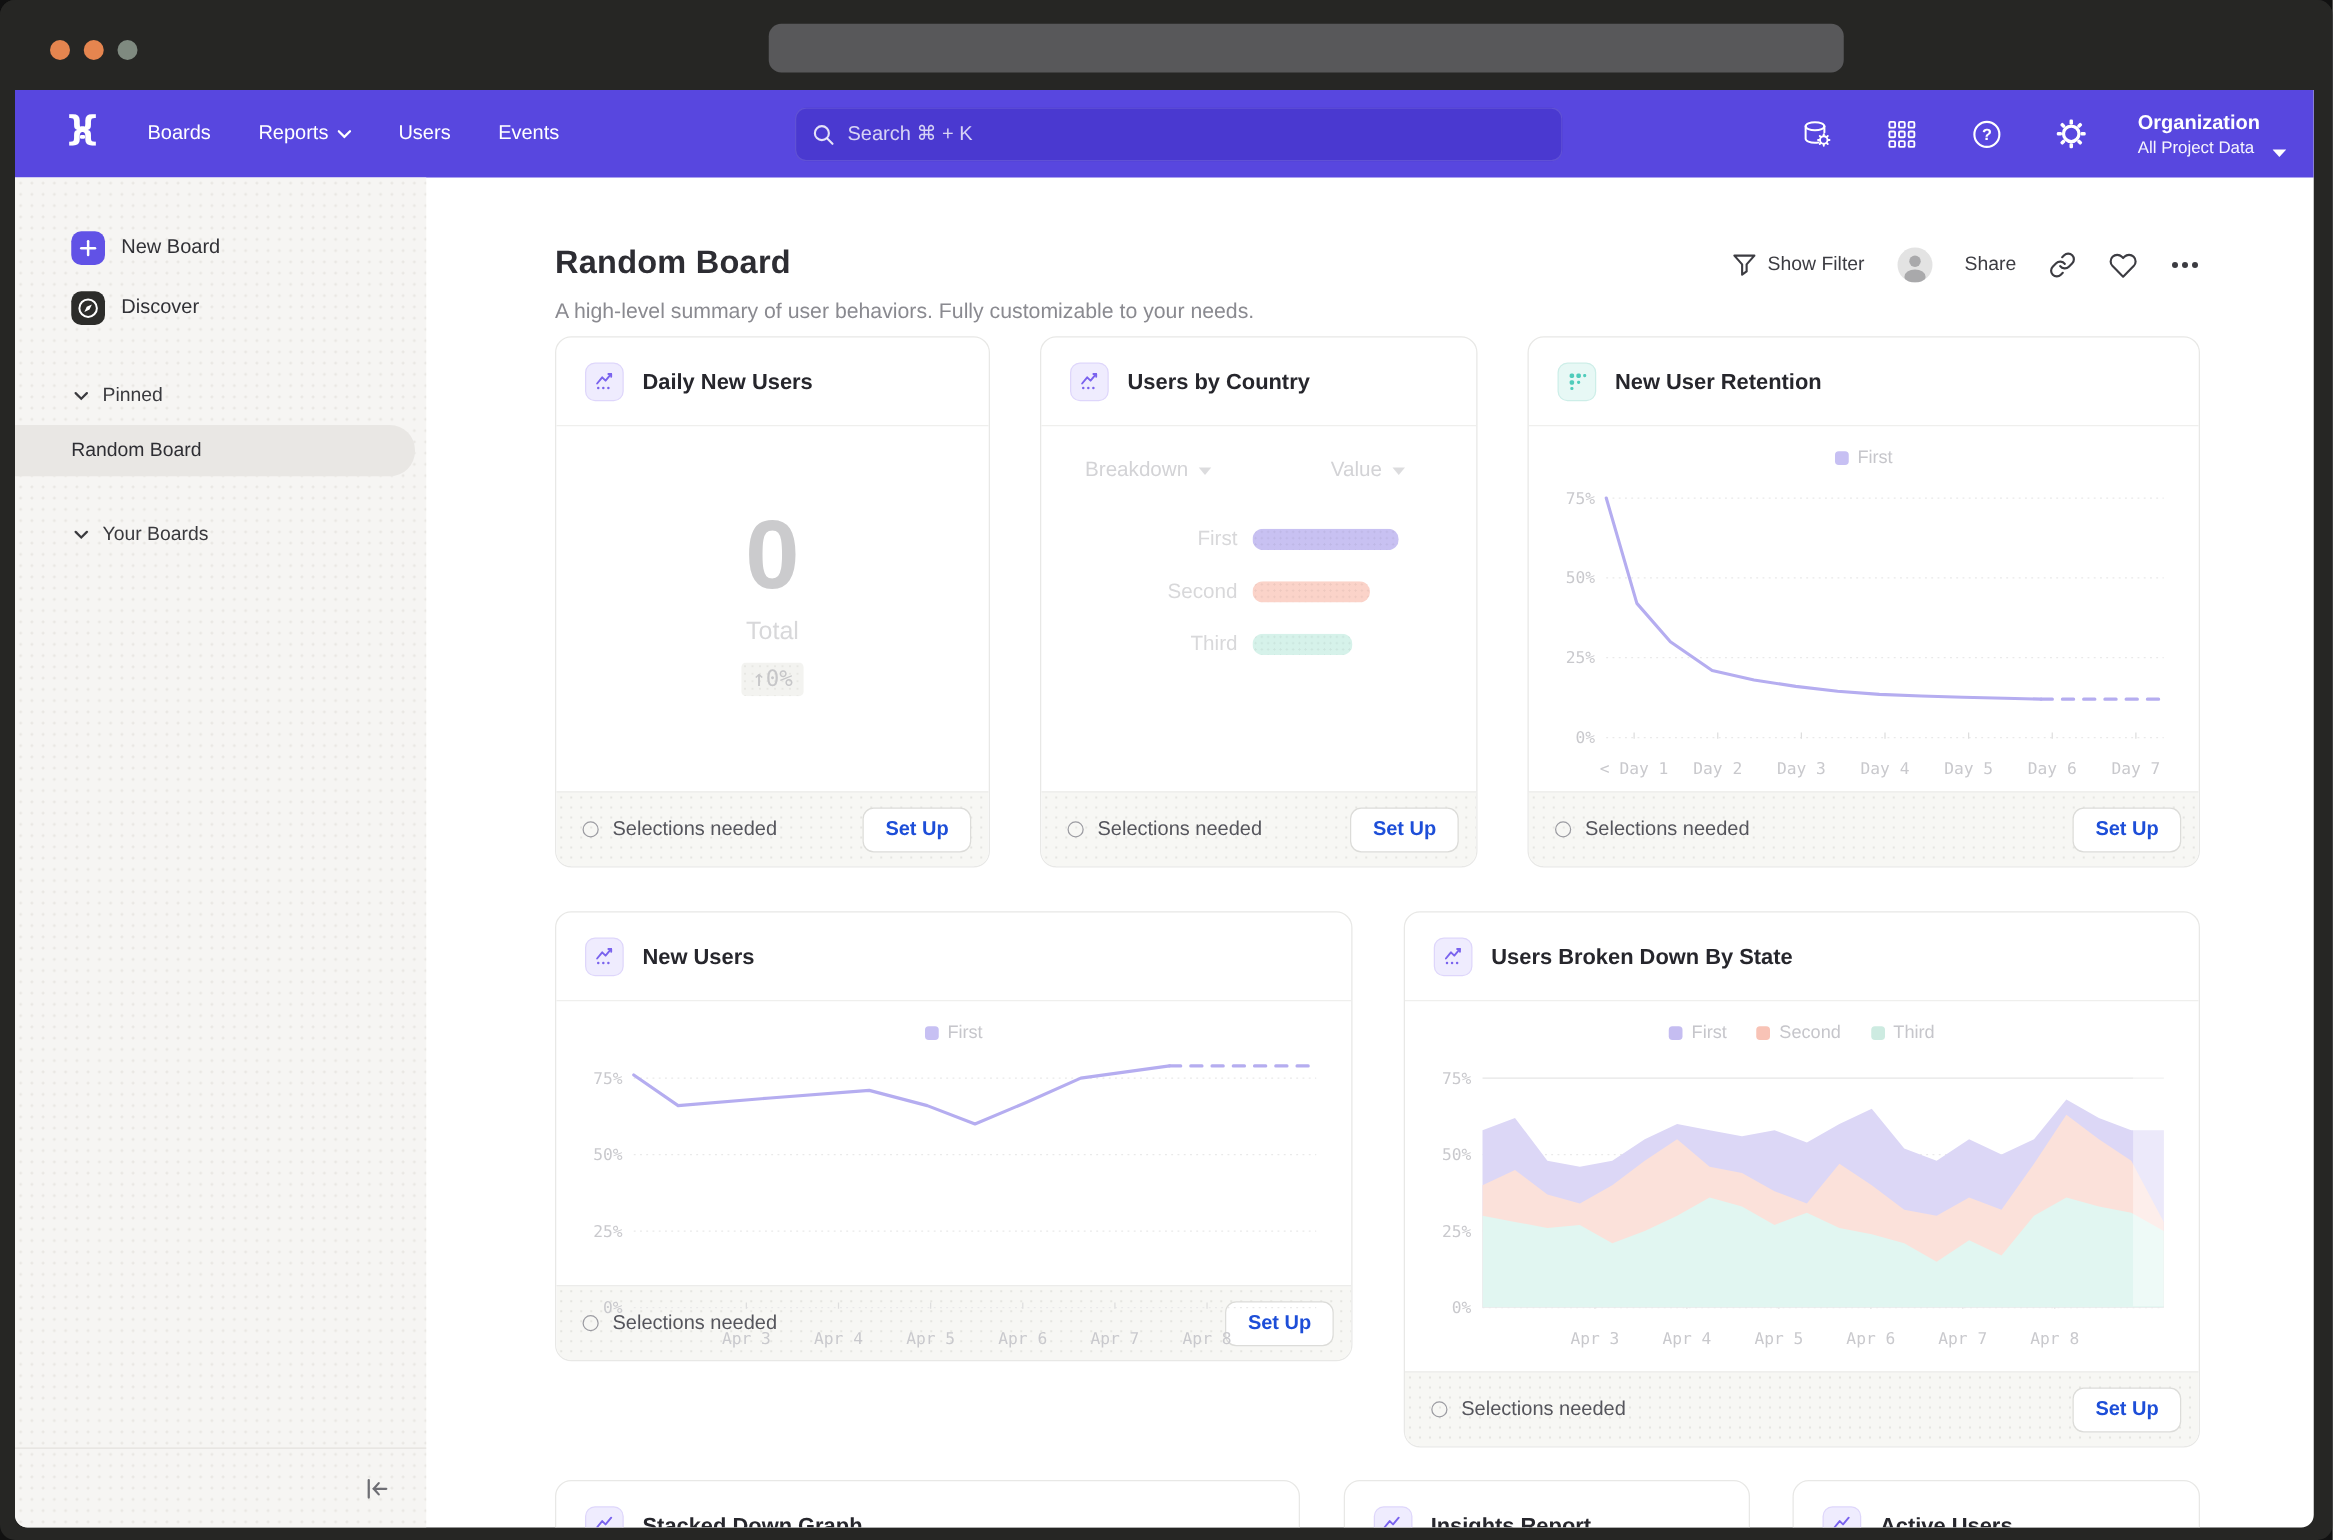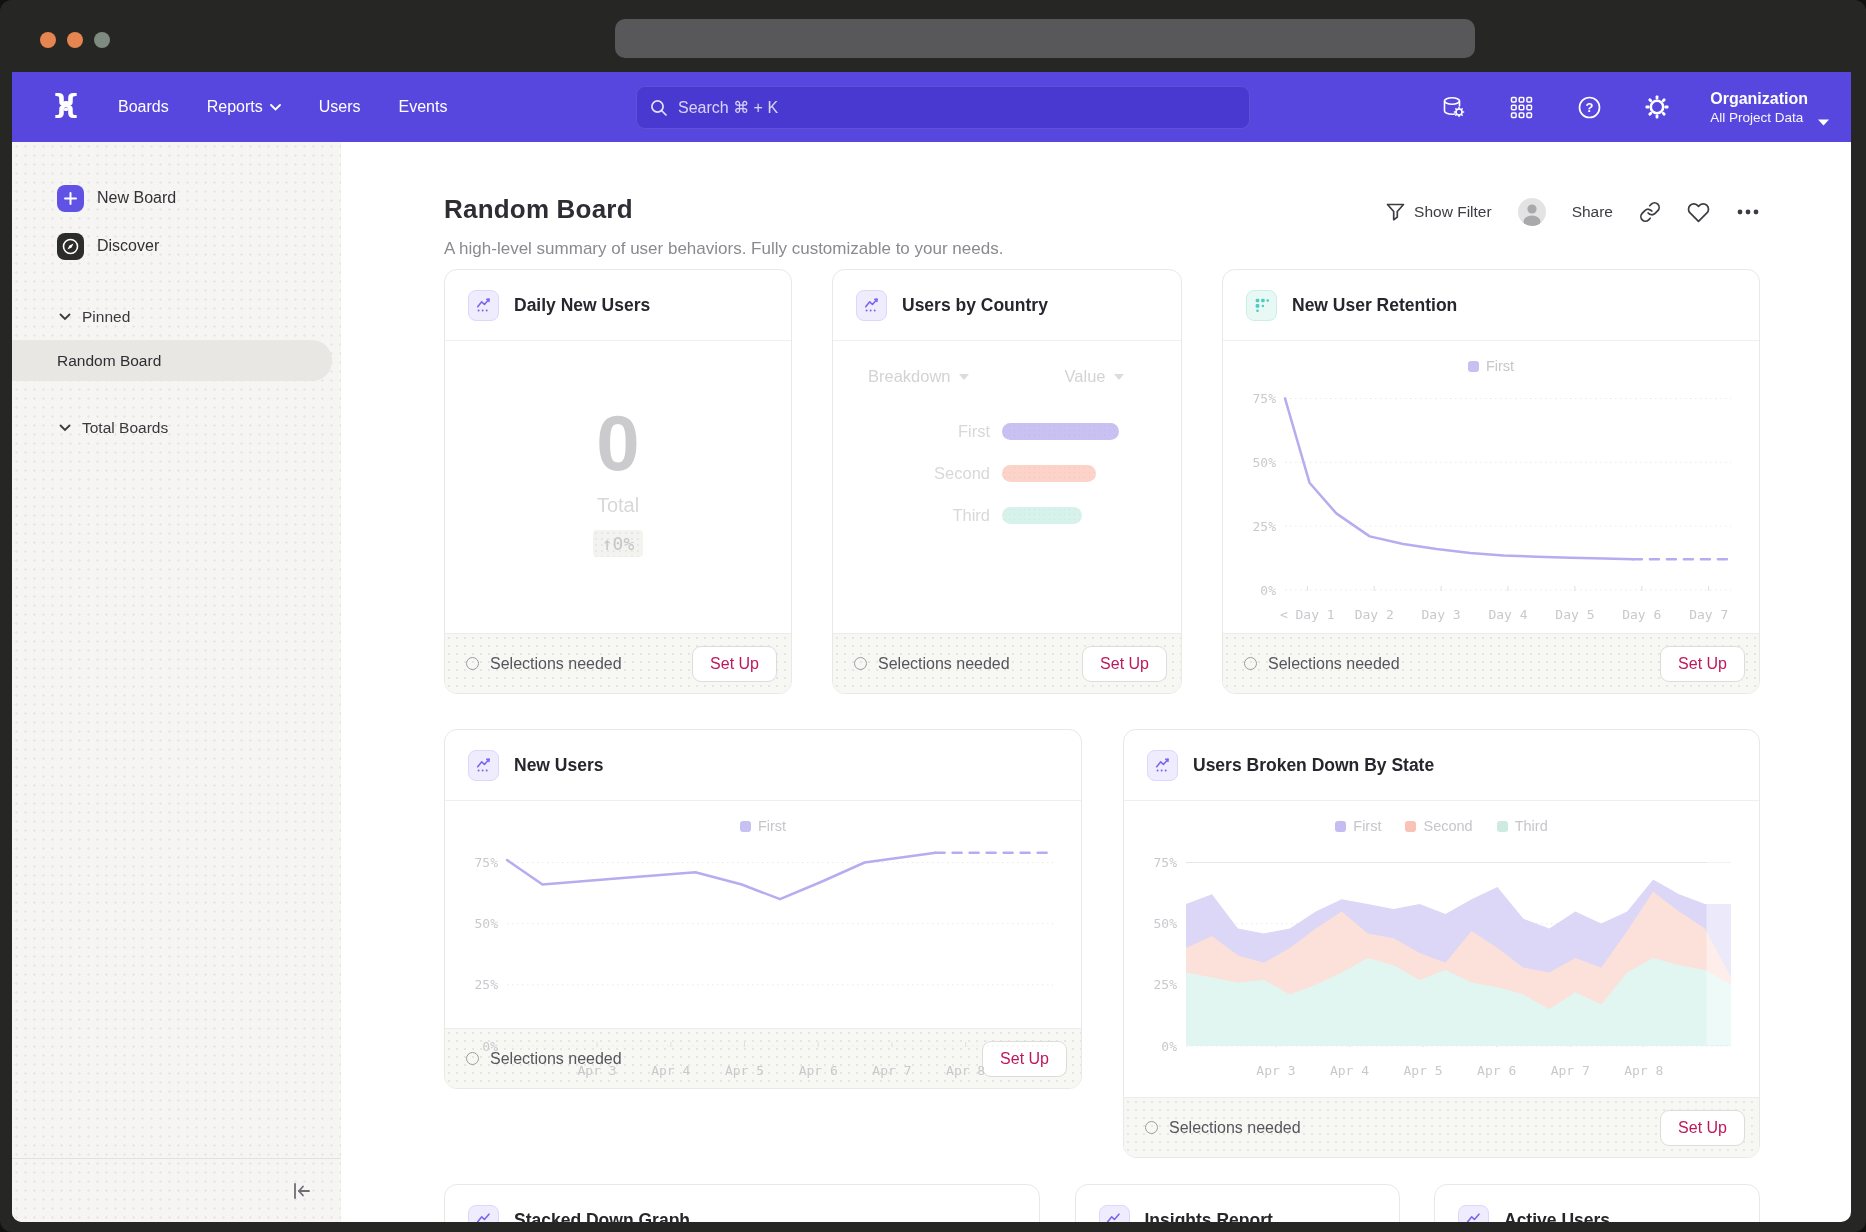--- a/index.html
+++ b/index.html
@@ -71,21 +71,21 @@
   .row3 { margin-top:26px; }
   .card { background:#fff; border:1px solid #e8e8e6; border-radius:13px; display:flex; flex-direction:column; overflow:hidden; }
   .card-head { flex:0 0 71px; display:flex; align-items:center; gap:15px; padding:0 23px; border-bottom:1px solid #efefed; }
   .chart-ic { width:31px; height:31px; border-radius:8px; background:#efecfe; border:1px solid #ded6fb; display:flex; align-items:center; justify-content:center; flex:0 0 auto; }
   .chart-ic.mint { background:#e7f8f5; border-color:#cdeee8; }
   .card-title { font-size:17.5px; font-weight:700; color:#26262c; }
   .card-body { flex:1; min-height:0; position:relative; }
   .card-foot { flex:0 0 60px; background-color:#f7f7f4; background-image:radial-gradient(#e5e5e1 1px, transparent 1.2px); background-size:8px 8px; border-top:1px solid #ececea; display:flex; align-items:center; padding:0 14px 0 21px; gap:11px; }
   .status-circle { width:13px; height:13px; border:1.6px solid #9c9ca2; border-radius:50%; flex:0 0 auto; }
   .status-txt { font-size:16px; color:#55555c; }
-  .setup-btn { margin-left:auto; background:#fff; border:1.5px solid #dcdcd9; border-radius:9px; padding:8px 17px; font-size:16px; font-weight:400; color:#be185d; font-family:"Liberation Sans", sans-serif; cursor:pointer; }
+  .setup-btn { margin-left:auto; background:#fff; border:1.5px solid #dcdcd9; border-radius:9px; padding:8px 17px; font-size:16px; font-weight:700; color:#1d4ed8; font-family:"Liberation Sans", sans-serif; cursor:pointer; }
 
   
   .big-metric { position:absolute; inset:0; display:flex; flex-direction:column; align-items:center; justify-content:center; padding-bottom:14px; }
   .big-zero { font-size:78px; font-weight:600; color:#cbcbcd; line-height:1; }
   .big-label { margin-top:12px; font-size:20px; color:#d8d8da; }
   .delta-pill { margin-top:13px; font-family:"DejaVu Sans Mono", monospace; font-size:18px; color:#c6c6c8; background-color:#f3f3f0; background-image:radial-gradient(#e7e7e3 .8px, transparent 1px); background-size:6px 6px; padding:3px 9px; border-radius:4px; }
 
   
   .uc-heads { display:flex; padding:26px 0 0 35px; color:#d3d3d6; font-size:16.5px; }
   .uc-col { display:flex; align-items:center; gap:8px; cursor:pointer; }
@@ -251,21 +251,21 @@
             </svg>
           <span class="sb-sec-label">Pinned</span>
         </div>
         <div class="sb-pill">
           <span class="sb-pill-label">Random Board</span>
         </div>
         <div class="sb-section">
           <svg width="12" height="8" viewBox="0 0 12 8">
               <polyline points="1.5,1.5 6,6 10.5,1.5" fill="none" stroke="#3a3a3e" stroke-width="1.8" stroke-linecap="round"></polyline>
             </svg>
-          <span class="sb-sec-label">Total Boards</span>
+          <span class="sb-sec-label">Your Boards</span>
         </div>
         <div class="sb-footer">
           <svg width="22" height="20" viewBox="0 0 22 20">
             <g stroke="#6e6e74" stroke-width="1.8" stroke-linecap="round" fill="none">
               <line x1="4" y1="3" x2="4" y2="17"></line>
               <line x1="18" y1="10" x2="8" y2="10"></line>
               <polyline points="12,5.5 8,10 12,14.5"></polyline>
             </g>
           </svg>
         </div>

